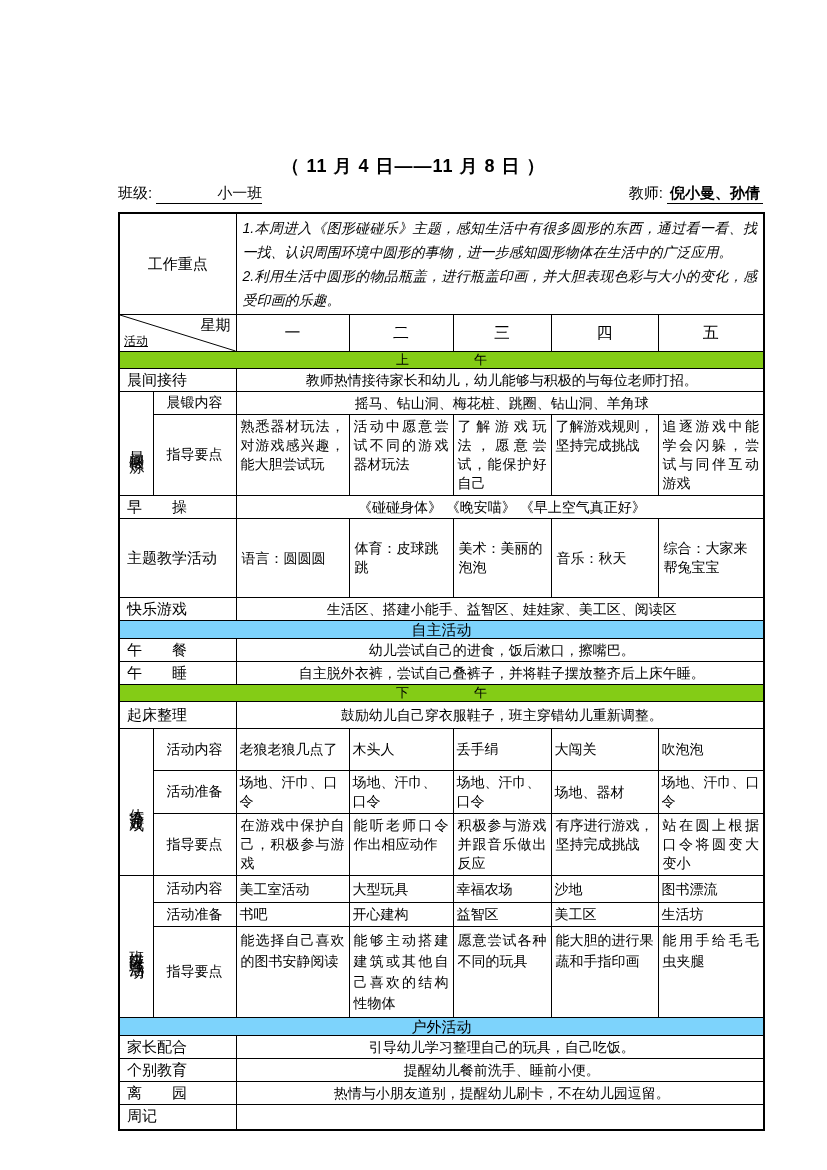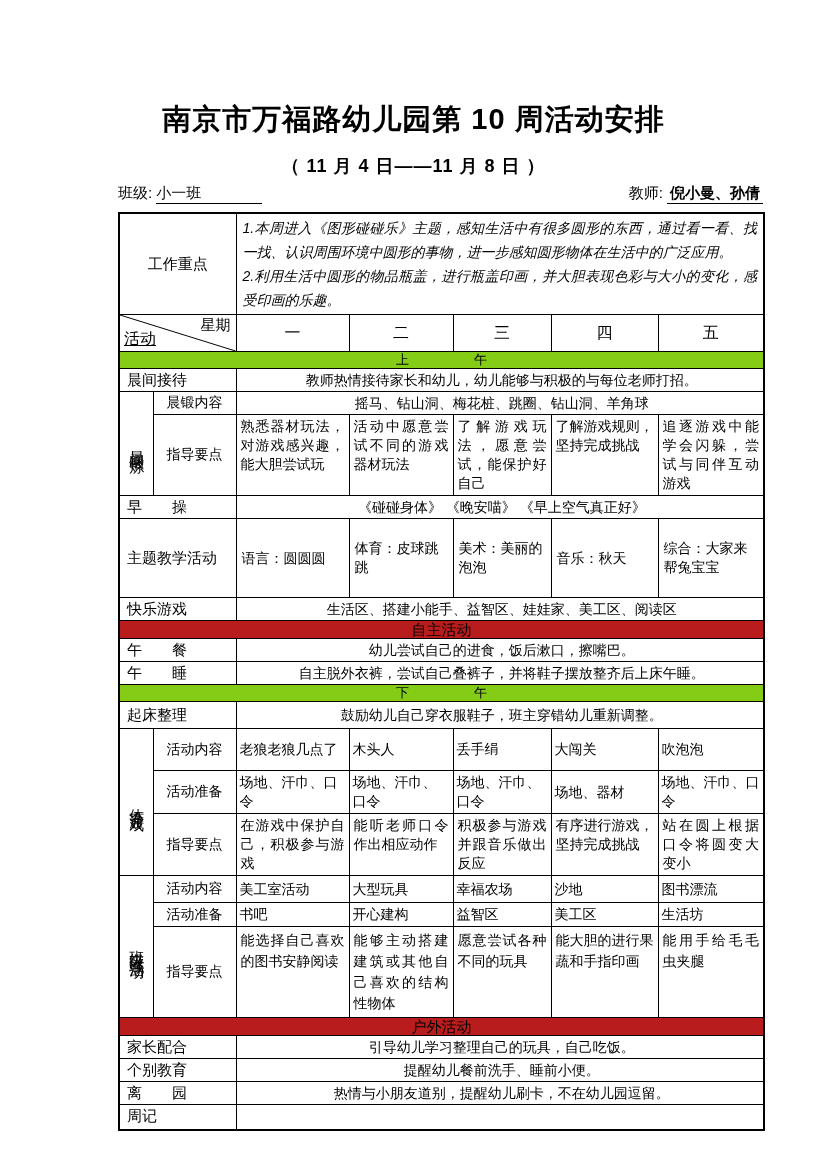--- a/index.html
+++ b/index.html
@@ -18,21 +18,21 @@
   .doc-subtitle{
     position:absolute;top:154px;left:0;width:827px;
     text-align:center;font-size:18px;font-weight:bold;letter-spacing:1px;
   }
   .meta-line{
     position:absolute;top:184px;left:118px;width:645px;
     display:flex;justify-content:space-between;
     font-size:15px;
   }
   .meta-left,.meta-right{white-space:nowrap;}
-  .u-class{display:inline-block;min-width:106px;text-align:left;border-bottom:1px solid #000;}
+  .u-class{display:inline-block;min-width:106px;text-align:right;border-bottom:1px solid #000;}
   .u-teacher{display:inline-block;padding:0 3px;border-bottom:1px solid #000;font-weight:bold;}
 
   table.sched{
     position:absolute;top:212px;left:118px;
     width:645px;border-collapse:collapse;table-layout:fixed;
     border:2px solid #000;
     font-size:14px;
   }
   td{border:1px solid #000;padding:1px 4px;vertical-align:middle;word-break:break-all;}
   td.lbl{text-align:left;padding-left:7px;font-size:15px;}
@@ -44,34 +44,33 @@
     font-size:15px;letter-spacing:3px;
   }
   td.content{text-align:center;padding-left:8px;line-height:19px;}
   td.content-pre{white-space:pre-wrap;line-height:24px;vertical-align:middle;padding:2px 6px;text-align:justify;font-style:italic;}
   td.day-head{text-align:center;font-size:16px;}
   td.day-cell{vertical-align:middle;text-align:left;padding:2px 5px;line-height:19px;}
   td.day-cell-c{vertical-align:middle;text-align:left;padding:2px 3px;line-height:19px;}
   td.day-guide{vertical-align:top;text-align:justify;padding:2px 4px;line-height:19px;}
   td.day-guide-sp{vertical-align:top;text-align:justify;padding:3px 4px;line-height:21px;}
   tr.band-gray td{background:#84cc16;text-align:center;padding:0;font-size:13px;line-height:16px;}
-  tr.band-white td{background:#b91c1c;text-align:center;padding:0;font-size:15px;line-height:17px;}
+  tr.band-white td{background:#7dd3fc;text-align:center;padding:0;font-size:15px;line-height:17px;}
 
   .diag-cell{position:relative;padding:0;margin-left:8px;}
   .diag-inner{position:relative;width:100%;height:36px;}
   .diag-inner svg{position:absolute;top:0;left:0;width:100%;height:100%;}
   .diag-week{position:absolute;top:1px;right:5px;font-size:15px;}
-  .diag-act{position:absolute;bottom:1px;left:4px;font-size:16px;text-decoration:underline;}
+  .diag-act{position:absolute;bottom:1px;left:4px;font-size:12px;text-decoration:underline;}
 </style>
 </head>
 <body>
 
 <div class="page">
 
-  <div class="doc-title">南京市万福路幼儿园第 10 周活动安排</div>
   <div class="doc-subtitle">（ 11 月 4 日——11 月 8 日 ）</div>
 
   <div class="meta-line">
     <div class="meta-left">
       <span>班级:</span>
       <span class="u-class">小一班</span>
     </div>
     <div class="meta-right">
       <span>教师:</span>
       <span class="u-teacher">倪小曼、孙倩</span>

